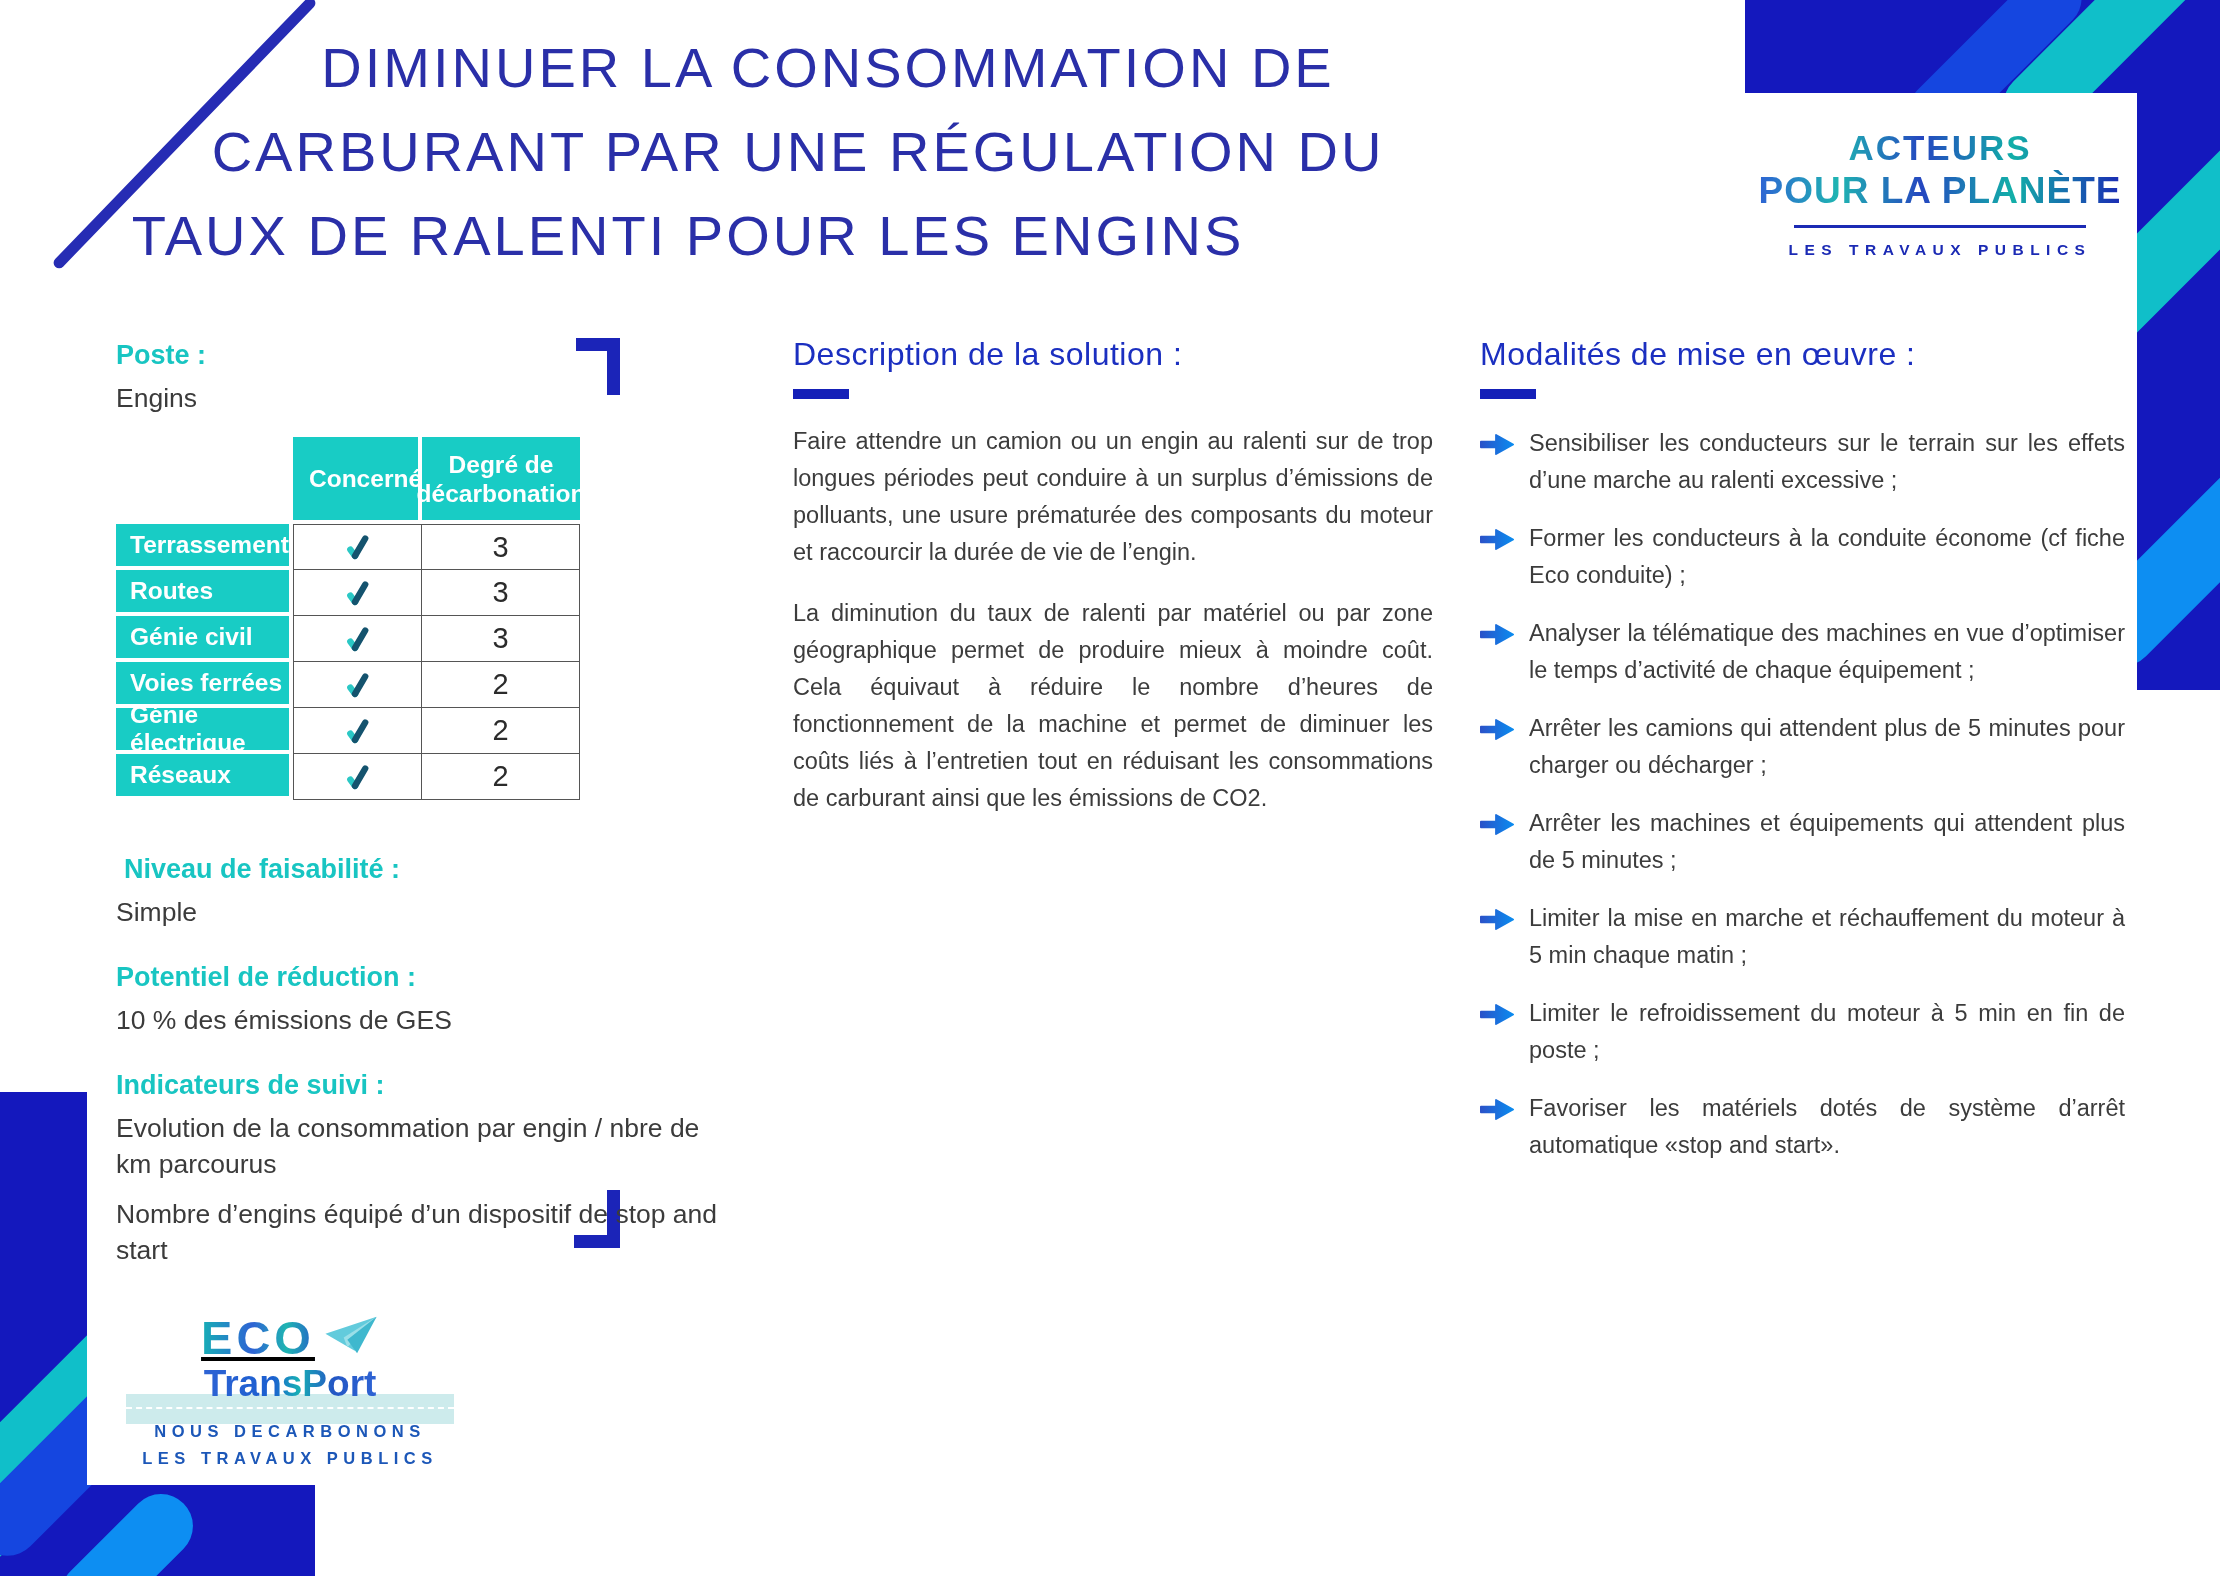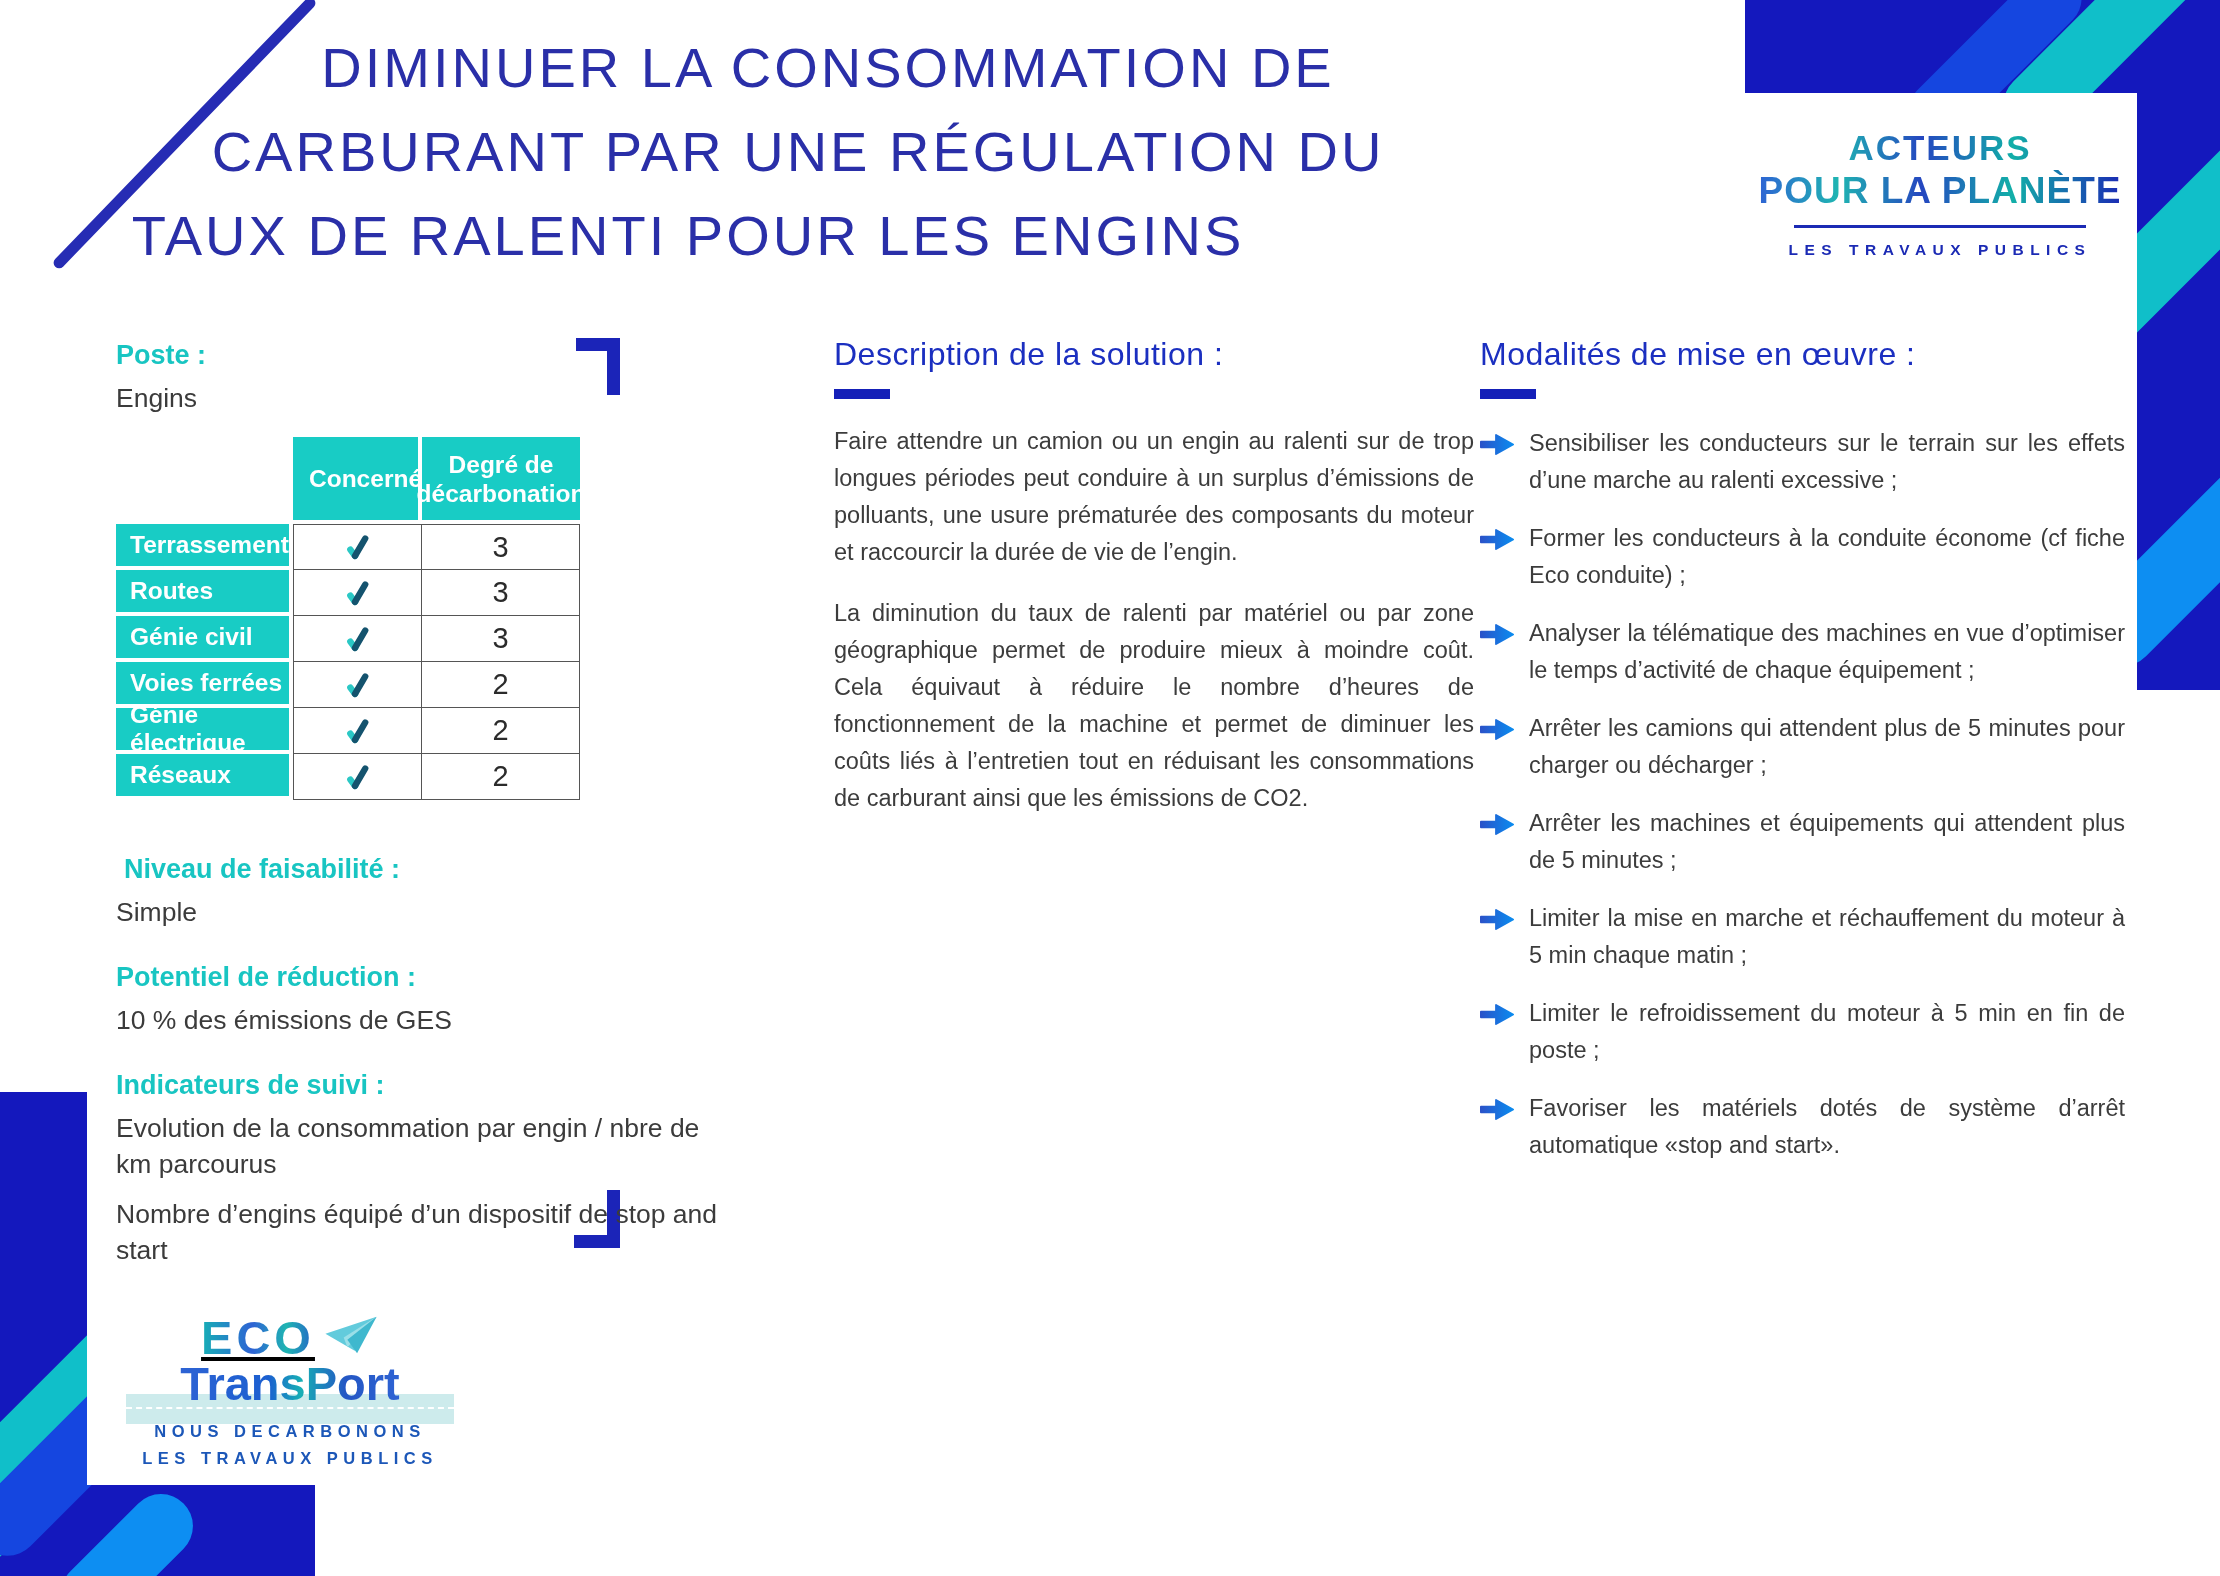--- a/index.html
+++ b/index.html
@@ -79,29 +79,29 @@
 
   
   .eco-logo { margin:46px 0 0 26px; width:296px; text-align:center; position:relative; }
   .eco-top { display:flex; align-items:flex-start; justify-content:center; gap:8px;text-decoration:underline; }
   .eco-word { font-size:47px; font-weight:bold; letter-spacing:4px; line-height:48px;
               background-image:linear-gradient(90deg,#17AFB5 0%,#2E63D4 45%,#1FB5B2 75%,#2563C8 100%);
               -webkit-background-clip:text; background-clip:text; color:transparent; }
   .tp-wrap { position:relative; margin-top:-4px; }
   .road { position:absolute; left:-16px; right:-16px; top:36px; height:30px; background:#CDEBEC; }
   .road-dash { position:absolute; left:0; right:0; top:13px; border-top:2px dashed #fff; }
-  .tp-word { position:relative; font-size:47px; font-weight:bold; line-height:52px;
+  .tp-word { position:relative; font-size:37px; font-weight:bold; line-height:52px;
              background-image:linear-gradient(90deg,#2E63D4 0%,#1B5FD0 40%,#17AFB5 55%,#2457C4 75%,#2E63D4 100%);
              -webkit-background-clip:text; background-clip:text; color:transparent; }
   .eco-tags { position:relative; margin-top:8px; font-size:16.5px; font-weight:bold;
               letter-spacing:5.5px; color:#1C57B8; line-height:27px; white-space:nowrap; }
 
   
   .col { position:absolute; top:334px; z-index:5; }
-  .col-desc { left:834px; width:640px; }
+  .col-desc { left:793px; width:640px; }
   .col-mod  { left:1480px; width:645px; }
   .col-heading { font-size:32px; color:#1B2FC0; letter-spacing:0.5px; line-height:40px; }
   .col-underline { width:56px; height:10px; background:#1520B8; margin-top:15px; }
   .body-text { font-size:23.5px; line-height:37px; color:#3C3C3C; text-align:justify; }
   .para { margin-top:24px; }
   .para.first, .intro { margin-top:44px; }
   .bullets { margin-top:26px; }
   .bullet { display:flex; margin-bottom:21px; }
   .arrow-icon { flex:0 0 auto; margin:8px 15px 0 0; }
   .bullet-text { flex:1; }

